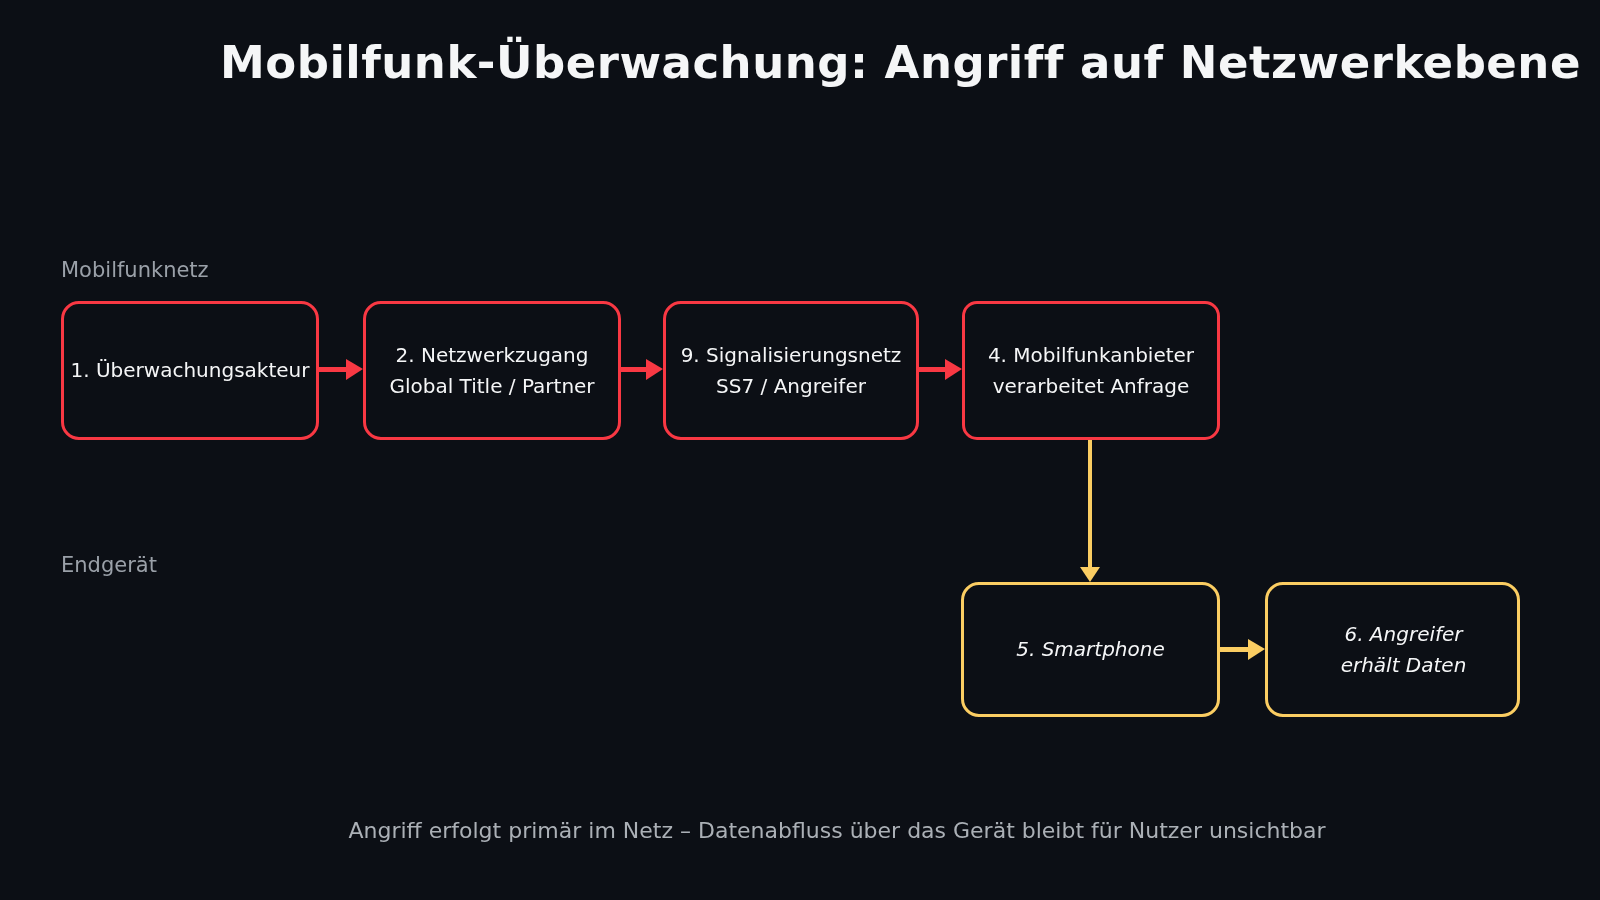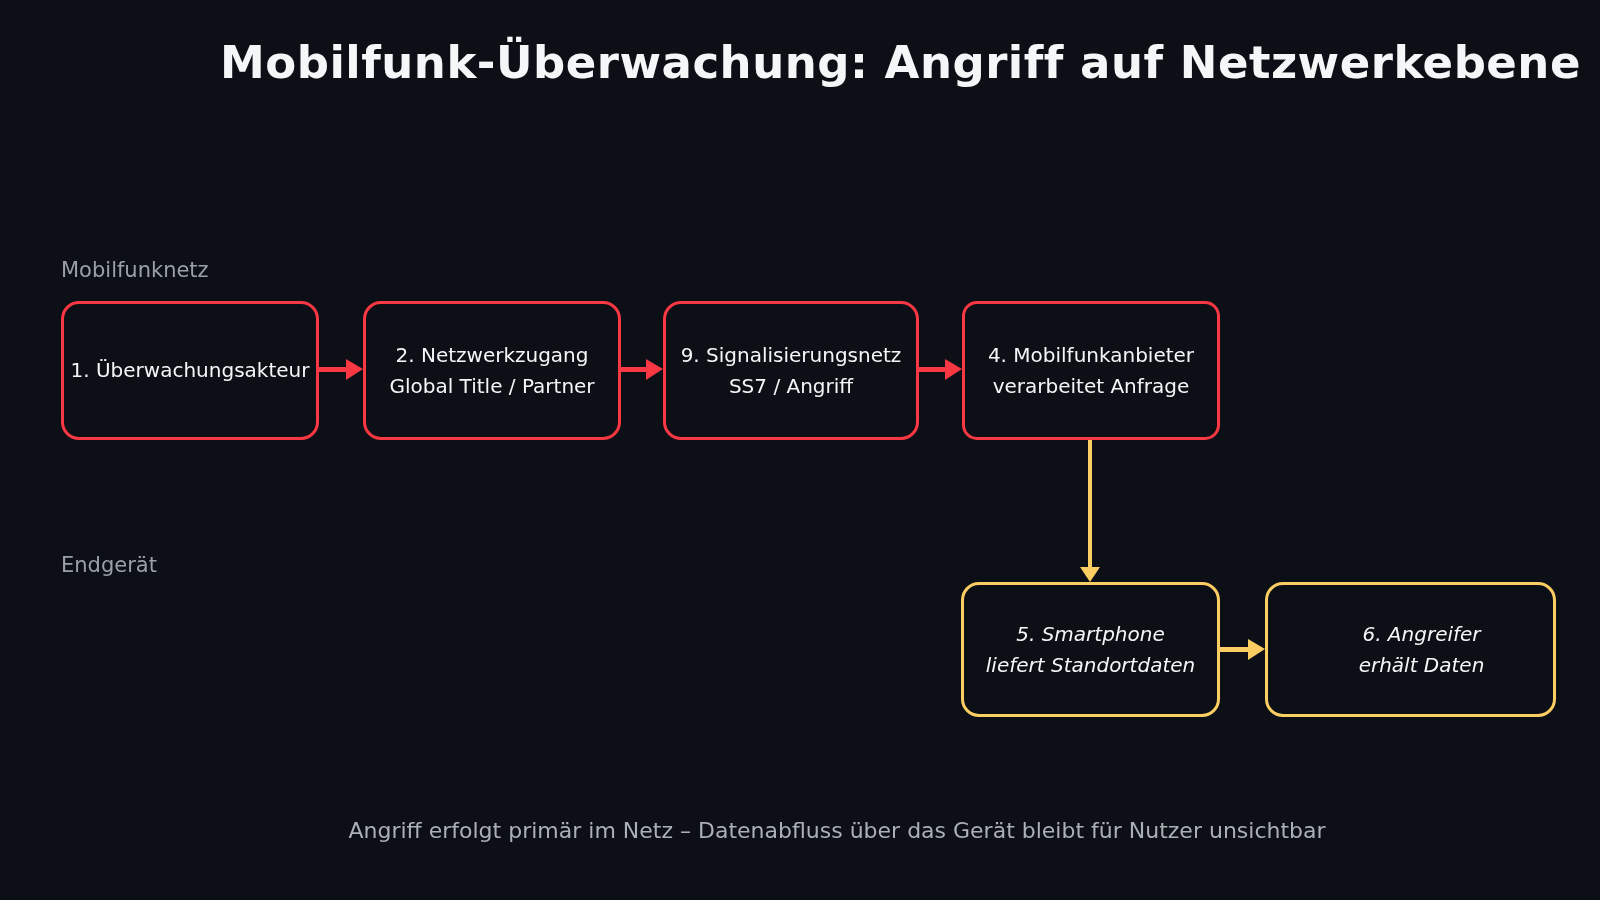--- a/index.html
+++ b/index.html
@@ -52,21 +52,21 @@
     line-height:31px;
     color:var(--text);
   }
   .node span{white-space:nowrap;}
   .node.n1{left:61px;  top:301px; width:258px;}
   .node.n2{left:363px; top:301px; width:258px;}
   .node.n3{left:663px; top:301px; width:256px;}
   .node.n4{left:962px; top:301px; width:258px;border-radius:15px;}
   .node.gold{border-color:var(--yellow); height:135px;font-style:italic;}
   .node.n5{left:961px;  top:582px; width:259px;}
-  .node.n6{left:1265px; top:582px; width:291px;padding-left:22px;}
+  .node.n6{left:1265px; top:582px; width:255px;padding-left:22px;}
 
   
   .h-arrow{position:absolute;}
   .h-arrow .shaft{
     position:absolute; left:0; top:8px;
     height:5px; background:var(--red);
   }
   .h-arrow .head{
     position:absolute; top:0; width:0; height:0;
     border-top:10px solid transparent;
@@ -116,29 +116,28 @@
 
 <div class="node n1">
   <span>1. Überwachungsakteur</span>
 </div>
 <div class="node n2">
   <span>2. Netzwerkzugang</span>
   <span>Global Title / Partner</span>
 </div>
 <div class="node n3">
   <span>9. Signalisierungsnetz</span>
-  <span>SS7 / Angriff</span>
+  <span>SS7 / Angreifer</span>
 </div>
 <div class="node n4">
   <span>4. Mobilfunkanbieter</span>
   <span>verarbeitet Anfrage</span>
 </div>
 <div class="node gold n5">
   <span>5. Smartphone</span>
-  <span>liefert Standortdaten</span>
 </div>
 <div class="node gold n6">
   <span>6. Angreifer</span>
   <span>erhält Daten</span>
 </div>
 
 <div class="h-arrow a12">
   <div class="shaft"></div>
   <div class="head"></div>
 </div>

